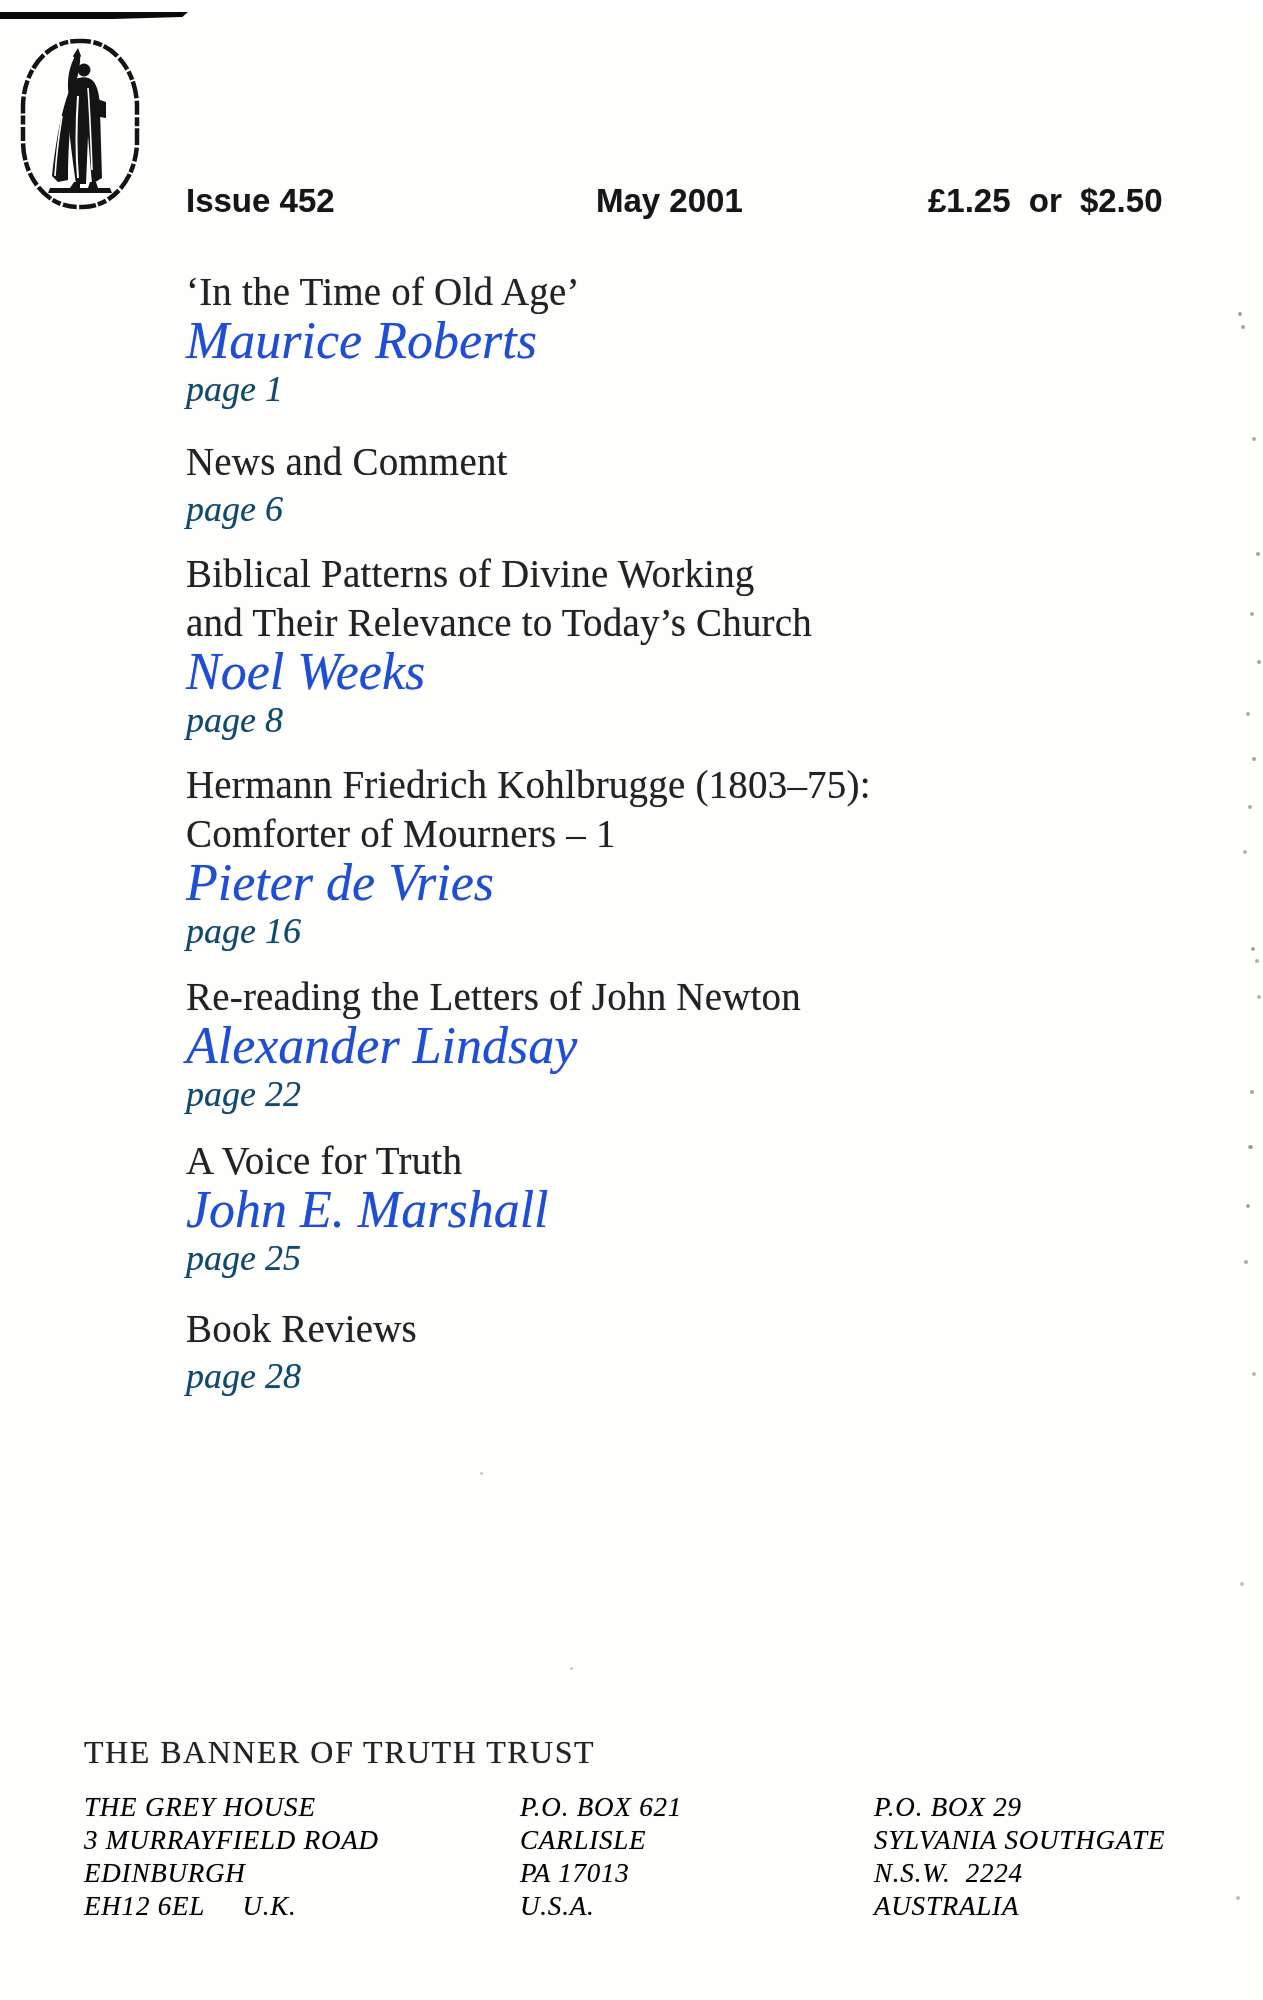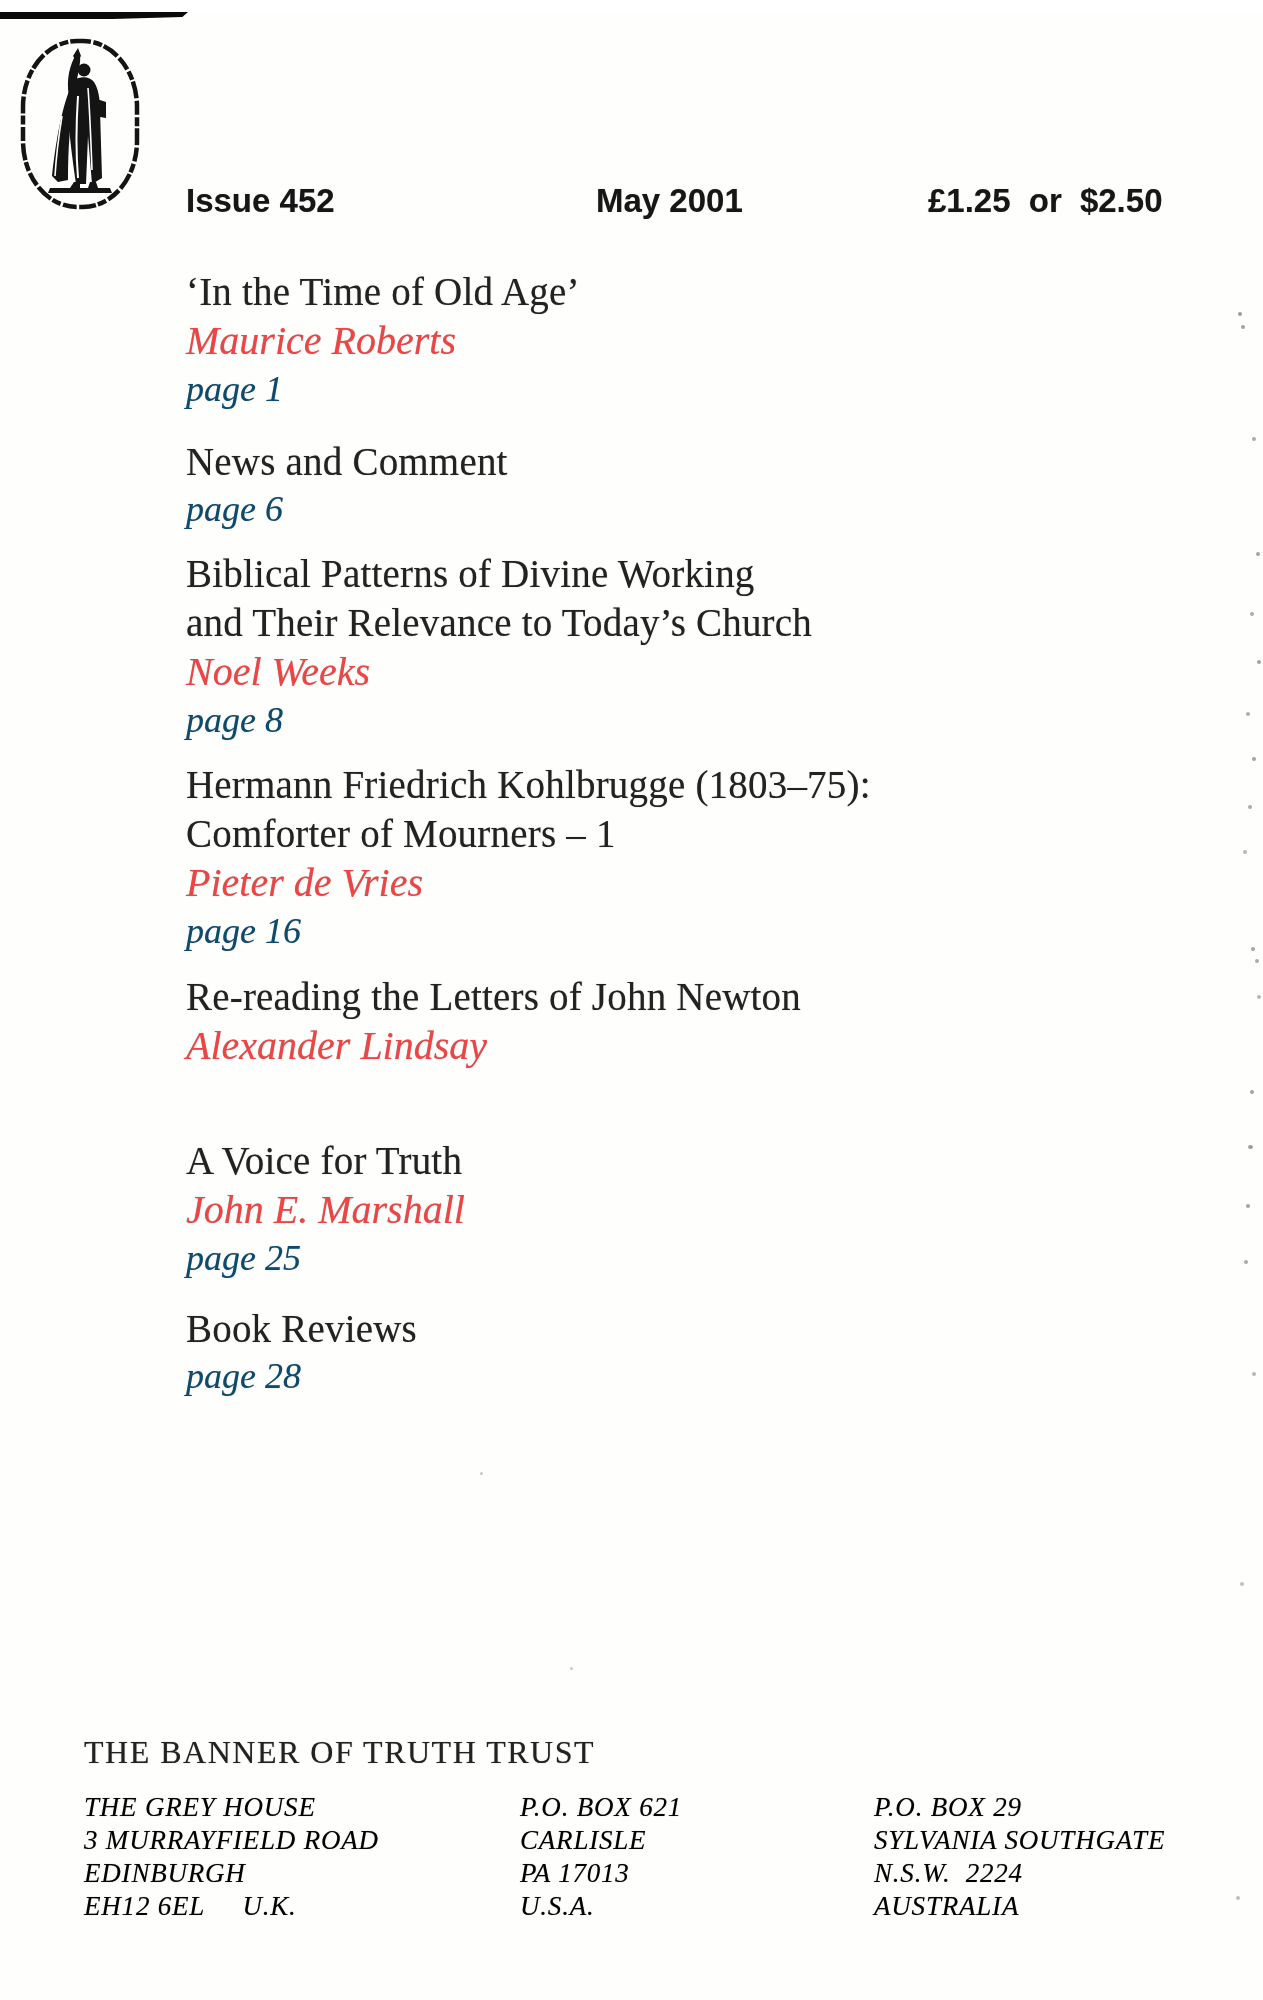--- a/index.html
+++ b/index.html
@@ -36,21 +36,21 @@
   .hdr .price{position:absolute;left:928px;top:0;word-spacing:9px;}
   
   .entry{position:absolute;left:186px;width:860px;}
   .title-line{
     font-size:39px;line-height:49px;color:#222;
     letter-spacing:.2px;
     text-shadow:0 0 1px rgba(34,34,34,.45);
     white-space:nowrap;
   }
   .author{
-    font-size:40px;line-height:50px;font-style:italic;color:#ef4444;
+    font-size:52px;line-height:50px;font-style:italic;color:#1d4ed8;
     text-shadow:0 0 1px rgba(34,34,34,.4);
     white-space:nowrap;
   }
   .pageno{
     font-size:36px;line-height:46px;font-style:italic;color:#0c4a6e;
     text-shadow:0 0 1px rgba(34,34,34,.4);
     white-space:nowrap;
   }
   
   .pub-name{
@@ -140,20 +140,21 @@
   <div class="entry" style="top:748px">
     <div class="title-line">Hermann Friedrich Kohlbrugge (1803–75):</div>
     <div class="title-line">Comforter of Mourners – 1</div>
     <div class="author">Pieter de Vries</div>
     <div class="pageno">page 16</div>
   </div>
 
   <div class="entry" style="top:960px">
     <div class="title-line">Re-reading the Letters of John Newton</div>
     <div class="author">Alexander Lindsay</div>
+    <div class="pageno">page 22</div>
   </div>
 
   <div class="entry" style="top:1124px">
     <div class="title-line">A Voice for Truth</div>
     <div class="author">John E. Marshall</div>
     <div class="pageno">page 25</div>
   </div>
 
   <div class="entry" style="top:1292px">
     <div class="title-line">Book Reviews</div>

